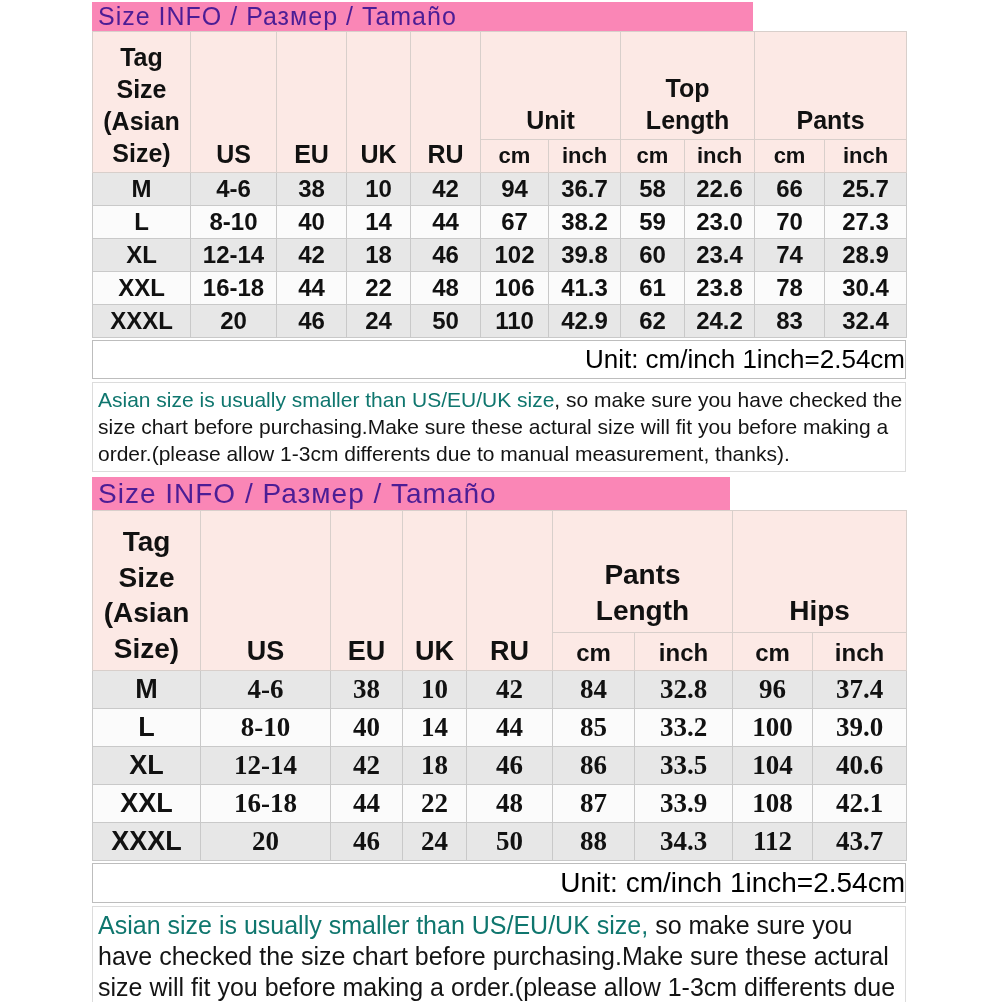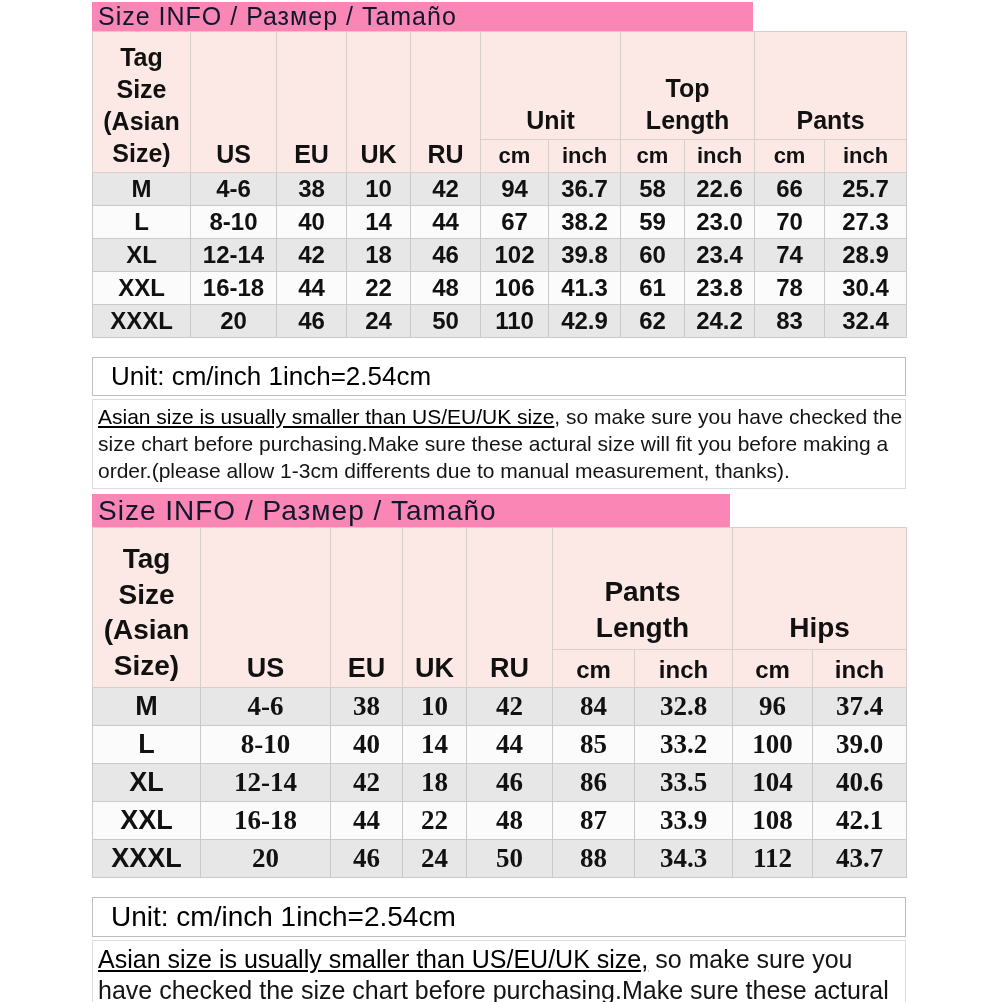--- a/index.html
+++ b/index.html
@@ -17,21 +17,21 @@
     overflow: hidden;
   }
   .content {
     position: absolute;
     left: 92px;
     top: 2px;
     width: 814px;
   }
   .banner {
     background: #fa86b6;
-    color: #0f172a;
+    color: #4c1d95;
     font-size: 25px;
     letter-spacing: 1px;
     padding-left: 6px;
     box-sizing: border-box;
   }
   .banner.b1 { width: 661px; height: 29px; line-height: 29px; }
   .banner.b2 { width: 638px; height: 33px; line-height: 33px; font-size: 28px; margin-top: 5px; }
 
   table.size-table {
     border-collapse: collapse;
@@ -65,43 +65,43 @@
     line-height: 1.28;
     font-size: 26px;
     margin-left: 44px;
   }
   .t2 th.corner { font-size: 28px; }
   tbody tr.r0 td { background: #e7e7e7; }
   tbody tr.r1 td { background: #fbfbfb; }
 
   .unit-line {
     border: 1px solid #bdbdbd;
-    margin-top: 19px;
+    margin-top: 2px;
     box-sizing: border-box;
     width: 814px;
     font-size: 26px;
     color: #000000;
-    text-align: left;
-    padding: 3px 0 3px 18px;
+    text-align: right;
+    padding: 3px 0 3px 1px;
     background: #ffffff;
   }
   .u2 { font-size: 28px; font-weight: bold; font-weight: 500; }
   .note {
     border: 1px solid #dcdcdc;
     margin-top: 3px;
     box-sizing: border-box;
     width: 814px;
     text-align: left;
     color: #141414;
     padding: 3px 2px 4px 5px;
     background: #ffffff;
   }
   .note.n1 { font-size: 21px; line-height: 27px; }
   .note.n2 { font-size: 25px; line-height: 31px; }
-  .note .red { color: #000000; text-decoration: underline; }
+  .note .red { color: #0f766e; }
 </style>
 </head>
 <body>
 
 <div class="page">
   <div class="content">
 
     <div class="banner b1">Size INFO / Размер / Tamaño</div>
 
     <table class="size-table t1">

